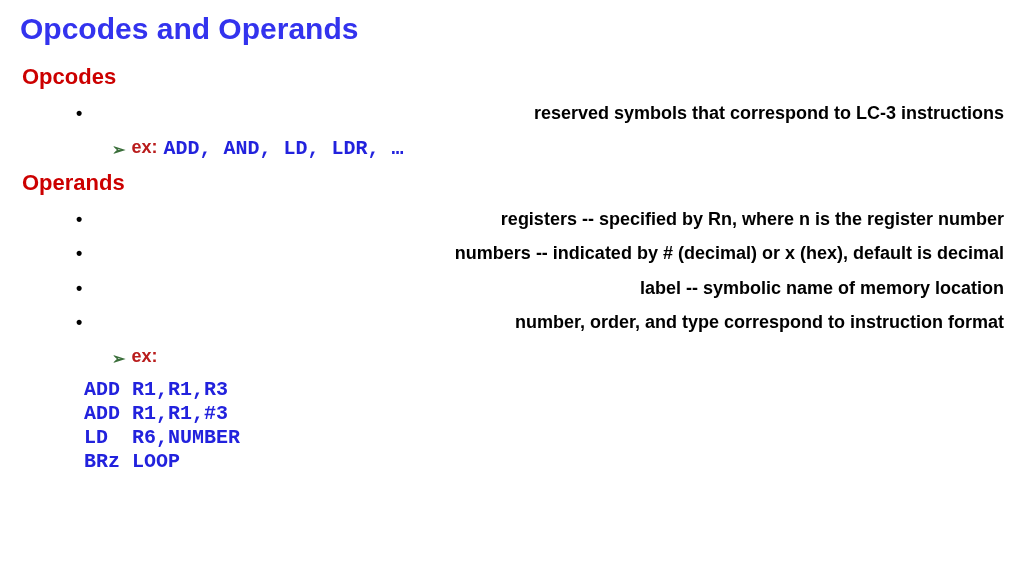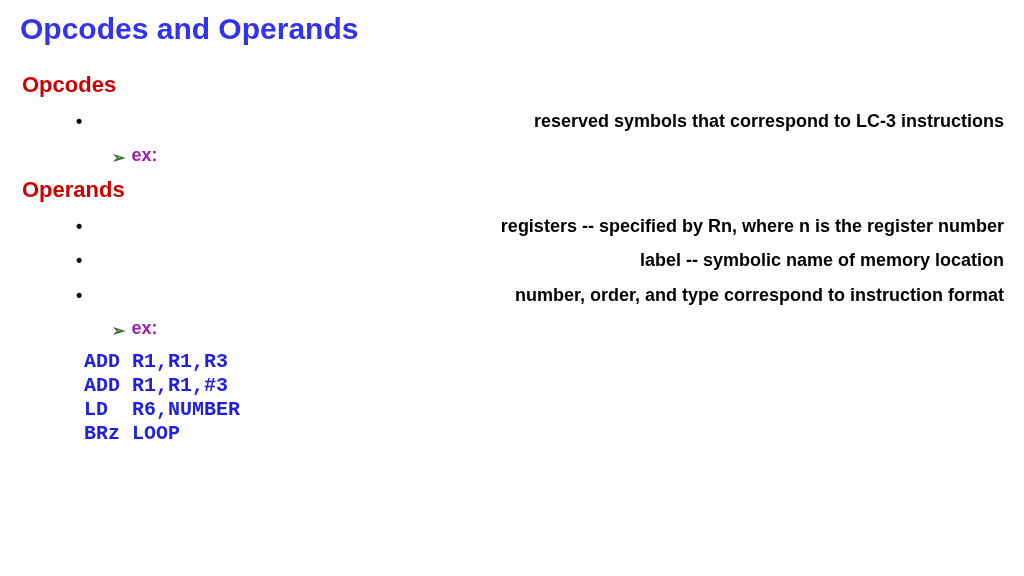--- a/index.html
+++ b/index.html
@@ -12,21 +12,21 @@
       background: #ffffff;
       width: 1024px;
       height: 576px;
       padding: 12px 20px;
       color: #000;
     }
     .slide-title {
       color: #3333ee;
       font-size: 30px;
       font-weight: bold;
-      margin-bottom: 26px;
+      margin-bottom: 18px;
     }
     .section-heading {
       color: #cc0000;
       font-size: 22px;
       font-weight: bold;
       margin-left: 2px;
       margin-bottom: 12px;
     }
     ul.bullet-list {
       list-style: none;
@@ -59,21 +59,21 @@
     .chevron {
       color: #3a6e3a;
       font-size: 16px;
       font-weight: bold;
       margin-right: 6px;
       margin-top: 3px;
     }
     .ex-label {
       font-size: 18px;
       font-weight: bold;
-      color: #a21caf;
+      color: #b91c1c;
       margin-right: 6px;
     }
     .mono {
       font-family: "Courier New", Courier, monospace;
       font-size: 20px;
       font-weight: bold;
       color: #2222dd;
     }
     .mono-block {
       font-family: "Courier New", Courier, monospace;
@@ -98,25 +98,27 @@
 
 <h1 class="slide-title">Opcodes and Operands</h1>
 
 <h2 class="section-heading">Opcodes</h2>
 <ul class="bullet-list">
   <li>reserved symbols that correspond to LC-3 instructions</li>
 </ul>
 <div class="ex-row">
   <span class="chevron">➢</span>
   <span class="ex-label">ex:</span>
+  <span class="mono">ADD, AND, LD, LDR, …</span>
 </div>
 
 <h2 class="section-heading">Operands</h2>
 <ul class="bullet-list">
   <li>registers -- specified by Rn, where n is the register number</li>
+  <li>numbers -- indicated by # (decimal) or x (hex), default is decimal</li>
   <li>label -- symbolic name of memory location</li>
   <li>number, order, and type correspond to instruction format</li>
 </ul>
 <div class="ex-row">
   <span class="chevron">➢</span>
   <div class="ex-col">
     <div class="ex-line1">
       <span class="ex-label">ex:</span>
     </div>
   </div>

